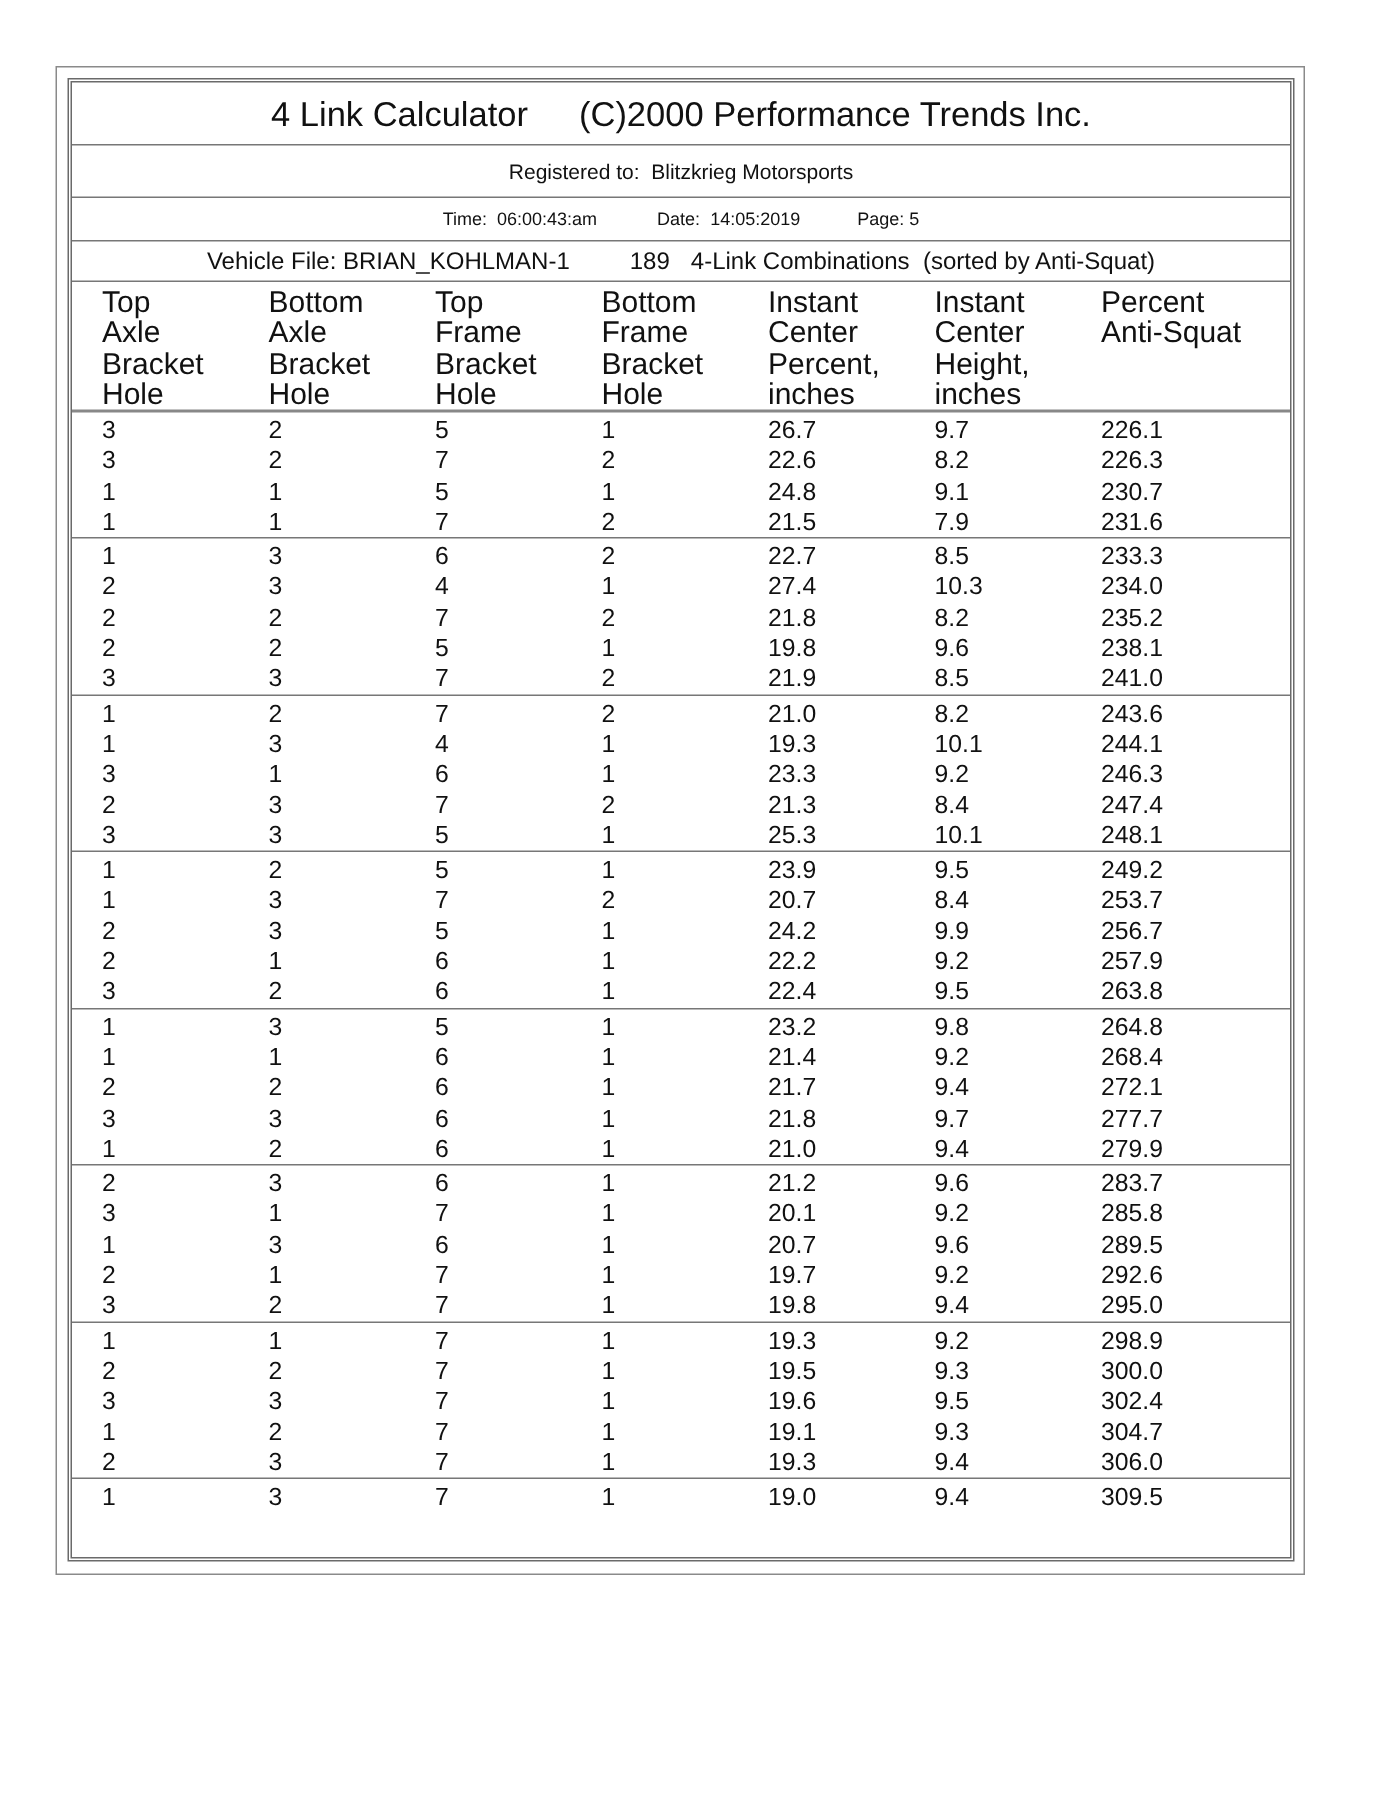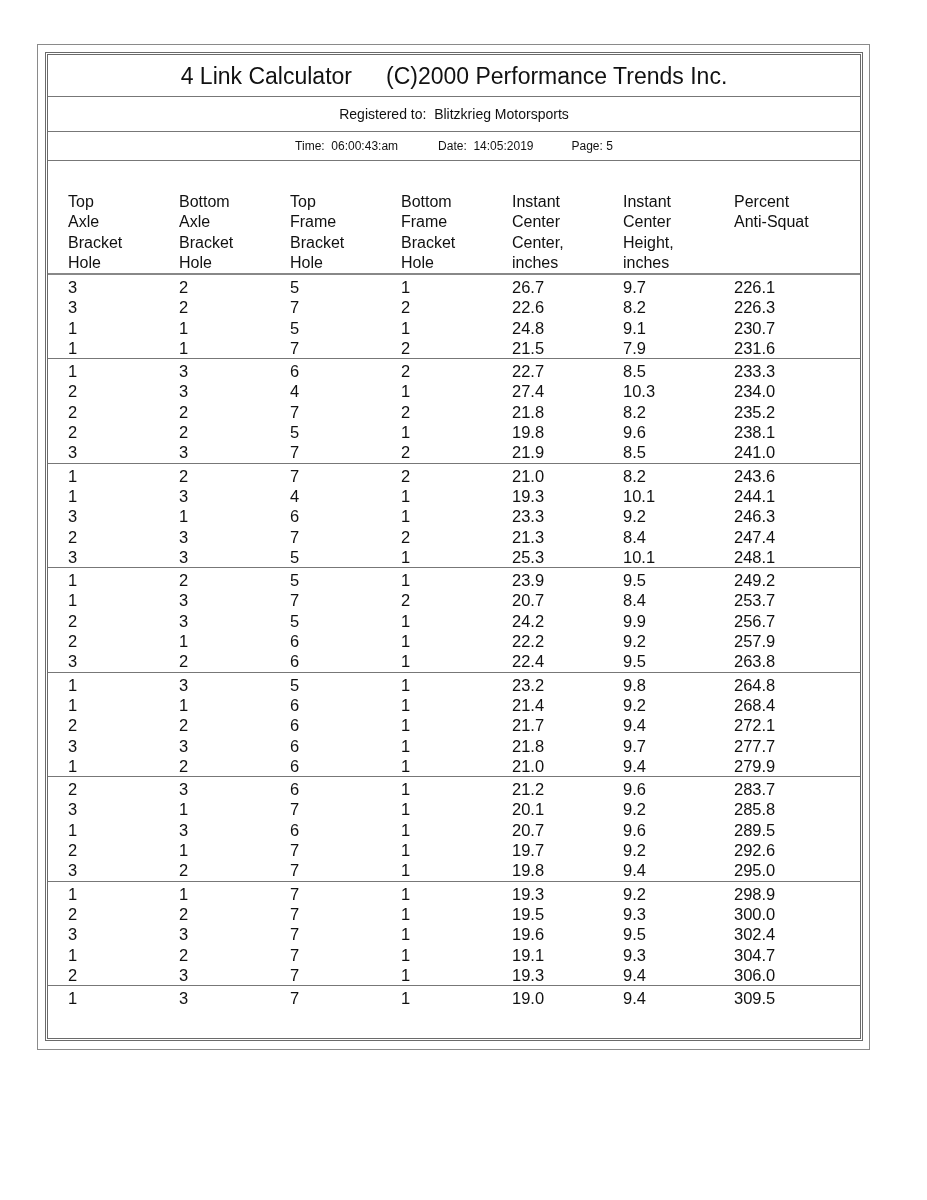--- a/index.html
+++ b/index.html
@@ -11,21 +11,21 @@
   .title span.gap { display:inline-block; width:34px; }
   .reg { top:42px; height:35px; font-size:14px; line-height:35px; }
   .meta { top:77px; height:29px; font-size:12px; line-height:29px; }
   .meta span { display:inline-block; }
   .meta .sep { width:40px; }
   .meta .sep2 { width:38px; }
   .veh { top:106px; height:27px; font-size:16px; line-height:27px; border-bottom:1px solid #777; }
   .veh .sep { display:inline-block; width:40px; }
   .veh .sep3 { display:inline-block; width:14px; }
   .hdr { position:absolute; left:0; right:0; top:133px; height:87px; border-bottom:2px solid #888; box-sizing:border-box; }
-  .col { position:absolute; font-size:16px; line-height:20.3px; }
+  .col { position:absolute; font-size:20px; line-height:20.3px; }
   .hdr .col { top:4px; }
   .groups { position:absolute; left:0; right:0; top:220px; }
   .group { position:relative; border-bottom:1px solid #777; box-sizing:border-box; padding-top:2px; }
   .group.last { border-bottom:none; }
   .row { position:relative; height:20.3px; font-size:16.5px; line-height:20.3px; }
   .row span { position:absolute; top:0; }
   .c0 { left:20px; } .c1 { left:131px; } .c2 { left:242px; } .c3 { left:353px; }
   .c4 { left:464px; } .c5 { left:575px; } .c6 { left:686px; }
 </style>
 </head>
@@ -39,20 +39,23 @@
   </div>
 
   <div class="band reg">
     <span>Registered to:</span>&nbsp;&nbsp;<span>Blitzkrieg Motorsports</span>
   </div>
 
   <div class="band meta">
     <span>Time:</span>&nbsp;&nbsp;<span>06:00:43:am</span><span class="sep"></span><span>Date:</span>&nbsp;&nbsp;<span>14:05:2019</span><span class="sep2"></span><span>Page:</span>&nbsp;<span>5</span>
   </div>
 
+  <div class="band veh">
+    <span>Vehicle File:</span>&nbsp;<span>BRIAN_KOHLMAN-1</span><span class="sep"></span><span>189</span><span class="sep3"></span><span>4-Link Combinations</span>&nbsp;&nbsp;<span>(sorted by Anti-Squat)</span>
+  </div>
 
   <div class="hdr" id="hdr">
       <div class="col c0">
         <div>Top</div>
         <div>Axle</div>
         <div>Bracket</div>
         <div>Hole</div>
       </div>
       <div class="col c1">
         <div>Bottom</div>
@@ -68,21 +71,21 @@
       </div>
       <div class="col c3">
         <div>Bottom</div>
         <div>Frame</div>
         <div>Bracket</div>
         <div>Hole</div>
       </div>
       <div class="col c4">
         <div>Instant</div>
         <div>Center</div>
-        <div>Center,</div>
+        <div>Percent,</div>
         <div>inches</div>
       </div>
       <div class="col c5">
         <div>Instant</div>
         <div>Center</div>
         <div>Height,</div>
         <div>inches</div>
       </div>
       <div class="col c6">
         <div>Percent</div>

